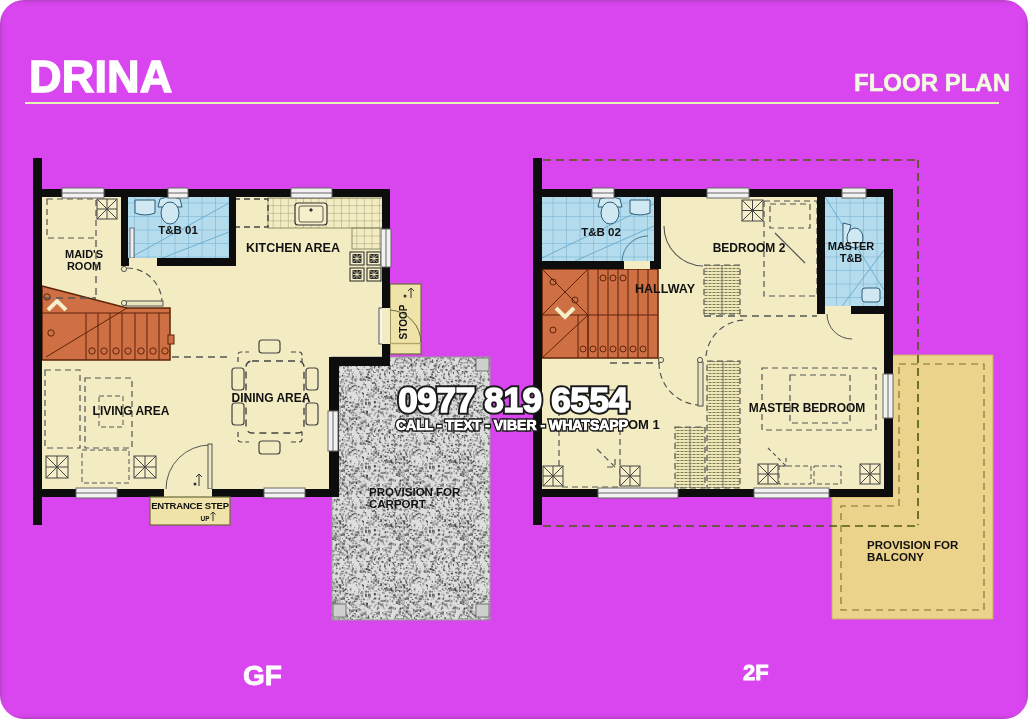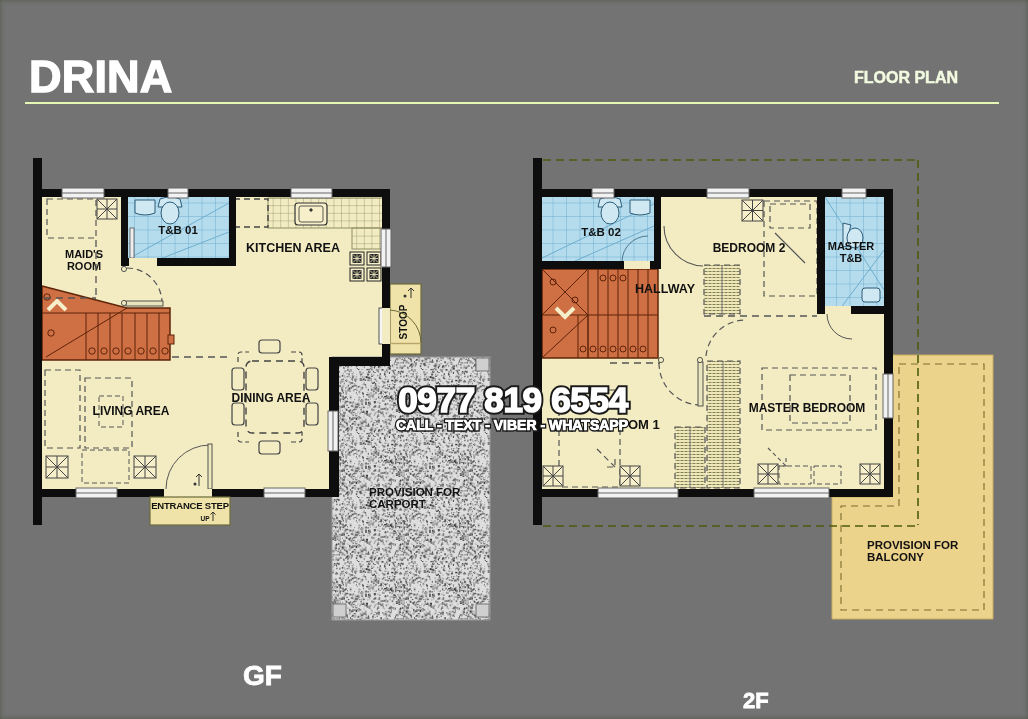--- a/index.html
+++ b/index.html
@@ -1,23 +1,23 @@
 <!DOCTYPE html>
 <html><head>
 <meta charset="utf-8">
 <style>
   html,body{margin:0;padding:0;}
-  .page{position:relative;width:1028px;height:719px;background:#737373;overflow:hidden;
-        font-family:"Liberation Sans", sans-serif;}
+  .page{position:relative;width:1028px;height:719px;background:#d946ef;overflow:hidden;
+        font-family:"Liberation Sans", sans-serif;border-radius:24px;}
   .vig{position:absolute;left:0;top:0;width:1028px;height:719px;box-shadow:inset 0 0 5px rgba(25,45,0,0.35);pointer-events:none;z-index:5;}
   .title{position:absolute;left:29px;top:51px;color:#fff;font-size:45px;font-weight:bold;letter-spacing:0.2px;-webkit-text-stroke:1.4px #fff;}
-  .fphead{position:absolute;left:854px;top:69px;color:#f2fae0;font-size:16px;font-weight:bold;-webkit-text-stroke:0.5px #f2fae0;}
+  .fphead{position:absolute;left:854px;top:69px;color:#f2fae0;font-size:24px;font-weight:bold;-webkit-text-stroke:0.5px #f2fae0;}
   .rule{position:absolute;left:25px;top:102px;width:974px;height:2px;background:#e6f6b4;}
   .gflabel{position:absolute;left:243px;top:660px;color:#fff;font-size:28px;font-weight:bold;-webkit-text-stroke:0.8px #fff;}
-  .f2label{position:absolute;left:743px;top:660px;color:#fff;font-size:22px;font-weight:bold;margin-top:28px;-webkit-text-stroke:0.8px #fff;}
+  .f2label{position:absolute;left:743px;top:660px;color:#fff;font-size:22px;font-weight:bold;-webkit-text-stroke:0.8px #fff;}
   svg text{font-family:"Liberation Sans", sans-serif;}
 </style>
 </head>
 <body>
 <div class="page">
   <div class="vig"></div>
 
   <div class="title">DRINA</div>
 
   <div class="fphead">FLOOR PLAN</div>

